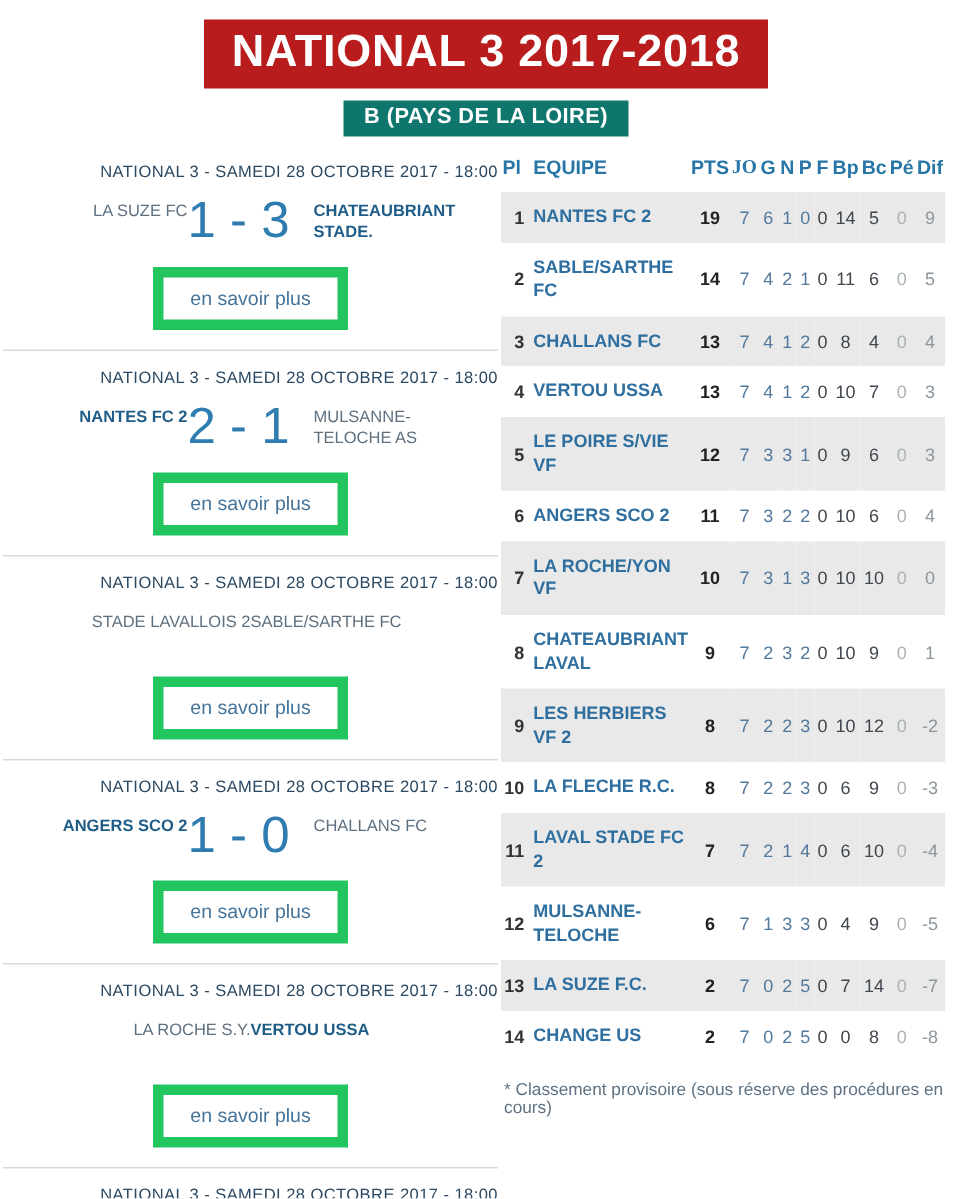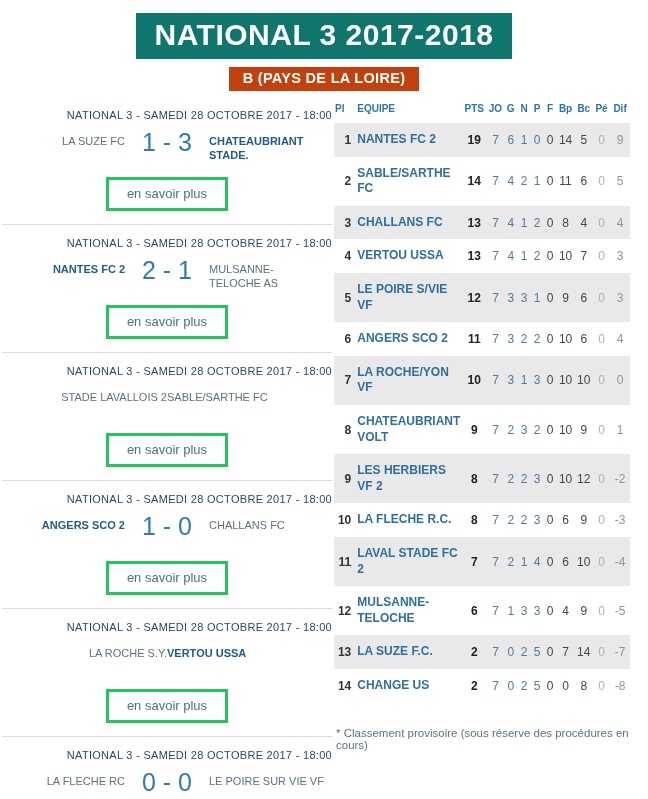--- a/index.html
+++ b/index.html
@@ -2,86 +2,86 @@
 <html><head>
 <meta charset="utf-8">
 <style>
   * { box-sizing: border-box; }
   body { margin: 0; font-family: "Liberation Sans", sans-serif; background: #fff; }
   .page { position: relative; width: 648px; height: 799px; background: #fff; overflow: hidden; }
 
   
   .banner-wrap { text-align: center; padding-top: 13px; }
   .main-banner {
-    display: inline-block; background: #0f766e; color: #fff;
+    display: inline-block; background: #b91c1c; color: #fff;
     font-weight: bold; font-size: 30px; line-height: 1.1;
     padding: 5px 18px 8px; letter-spacing: 0.5px;
   }
   .sub-wrap { text-align: center; margin-top: 8px; }
   .sub-banner {
-    display: inline-block; background: #c2410c; color: #fff;
+    display: inline-block; background: #0f766e; color: #fff;
     font-weight: bold; font-size: 14.5px; padding: 3px 14px 5px; letter-spacing: 0.3px;
   }
 
   .columns { display: flex; align-items: flex-start; margin-top: 6px; }
   .col-left  { width: 334px; padding: 0 2px; }
   .col-right { flex: 1; padding-right: 18px; }
 
   
   .match-card { padding-top: 9px; border-bottom: 1px solid #d7dbdf; }
   .match-card:last-child { border-bottom: none; }
   .match-heading {
     font-size: 11px; font-weight: normal; color: #2b4963;
     text-align: right; letter-spacing: 0.3px; padding-top: 3px;
   }
   .match-teams { display: flex; justify-content: center; align-items: flex-start; margin-top: 6px; min-height: 40px; }
   .team { width: 116px; font-size: 11px; line-height: 1.3; color: #5e7080; padding-top: 7px; }
   .team.home { text-align: right; }
   .team.away { text-align: left; }
   .team.winner { font-weight: bold; color: #1f5c88; }
   .score {
-    width: 84px; text-align: center; font-size: 25px; color: #2f7cb0;
+    width: 84px; font-size: 34px; color: #2f7cb0;
     line-height: 1.2; white-space: nowrap;
   }
   .more-wrap { text-align: center; margin: 10px 0 13px; }
   .more-btn {
     font-family: "Liberation Sans", sans-serif;
-    display: inline-block; background: #fff; border: 3px solid #22c55e;
+    display: inline-block; background: #fff; border: 7px solid #22c55e;
     color: #45749b; font-size: 13px; padding: 6px 18px 7px; cursor: pointer;
   }
 
   
   table.standings { width: 100%; border-collapse: collapse; }
   .standings th {
-    color: #2876a6; font-size: 10px; font-weight: bold;
+    color: #2876a6; font-size: 13px; font-weight: bold;
     text-align: center; padding: 6px 1px 9px; white-space: nowrap;
   }
   .standings th.col-pl   { text-align: left; width: 22px; }
   .standings th.col-team { text-align: left; width: 96px; padding-left: 2px; }
   .standings th.col-pts  { width: 27px; }
-  .standings th.col-jo   { width: 17px; }
+  .standings th.col-jo   { width: 17px; font-family: Liberation Serif, serif; }
   .standings th.col-g    { width: 15px; }
   .standings th.col-n    { width: 14px; }
   .standings th.col-p    { width: 14px; }
   .standings th.col-f    { width: 14px; }
   .standings th.col-bp   { width: 19px; }
   .standings th.col-bc   { width: 19px; }
   .standings th.col-pe   { width: 18px; }
   .standings th.col-dif  { width: 21px; }
   .standings td { font-size: 12px; padding: 9px 1px; text-align: center; vertical-align: middle; }
   .standings tbody tr:nth-child(odd) { background: #e9e9e9; }
   .standings td.col-pl   { text-align: right; font-weight: bold; color: #333; padding-right: 4px; }
   .standings td.col-team { text-align: left; font-weight: bold; color: #2f6f9f; padding-left: 2px; line-height: 1.3; cursor: pointer; }
   .standings td.col-pts  { font-weight: bold; color: #222; }
   .standings td.col-jo, .standings td.col-g, .standings td.col-n, .standings td.col-p { color: #53799c; }
   .standings td.col-f, .standings td.col-bp, .standings td.col-bc { color: #40474e; }
   .standings td.col-pe  { color: #aab2b8; }
   .standings td.col-dif { color: #8d969c; }
 
-  .footnote { font-size: 11.5px; color: #5e7283; margin-top: 25px; padding-left: 2px; }
+  .footnote { font-size: 11.5px; color: #5e7283; margin-top: 14px; padding-left: 2px; }
 </style>
 </head>
 <body>
 
 <div class="page">
 
   <div class="banner-wrap">
     <div class="main-banner">NATIONAL 3 2017-2018</div>
   </div>
   <div class="sub-wrap">
@@ -275,21 +275,21 @@
               <td class="col-n">1</td>
               <td class="col-p">3</td>
               <td class="col-f">0</td>
               <td class="col-bp">10</td>
               <td class="col-bc">10</td>
               <td class="col-pe">0</td>
               <td class="col-dif">0</td>
             </tr>
             <tr>
               <td class="col-pl">8</td>
-              <td class="col-team">CHATEAUBRIANT VOLT</td>
+              <td class="col-team">CHATEAUBRIANT LAVAL</td>
               <td class="col-pts">9</td>
               <td class="col-jo">7</td>
               <td class="col-g">2</td>
               <td class="col-n">3</td>
               <td class="col-p">2</td>
               <td class="col-f">0</td>
               <td class="col-bp">10</td>
               <td class="col-bc">9</td>
               <td class="col-pe">0</td>
               <td class="col-dif">1</td>

